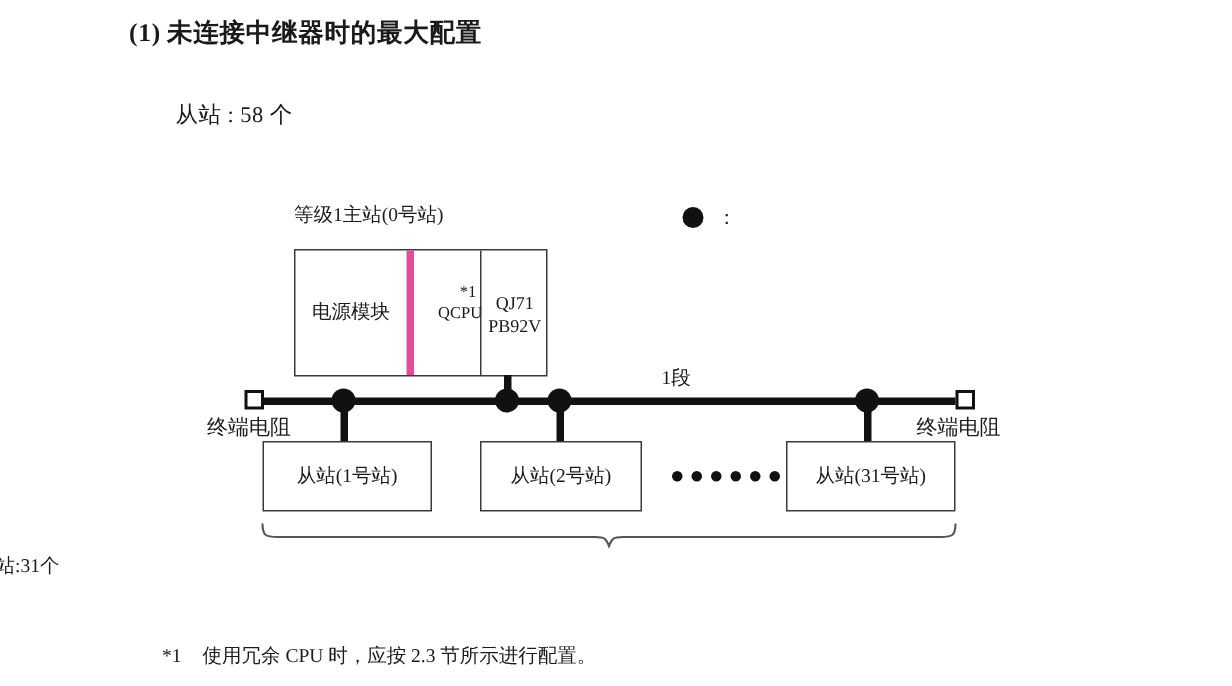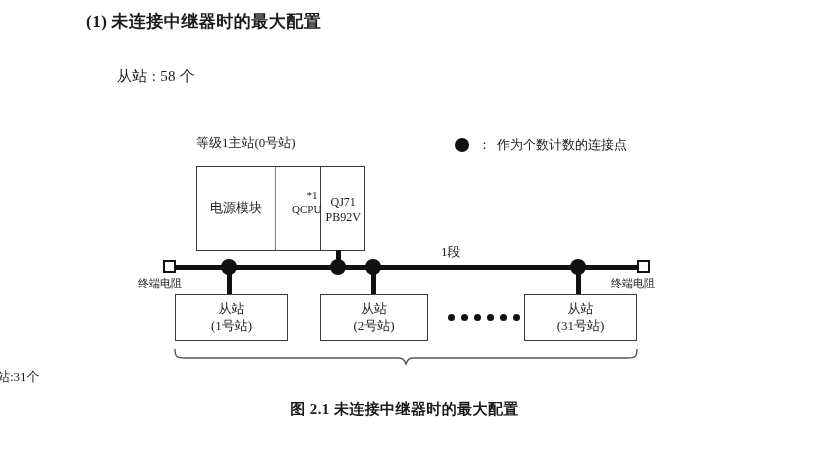--- a/index.html
+++ b/index.html
@@ -87,21 +87,21 @@
   }
   .rack-cell {
     position: relative;
     box-sizing: border-box;
     display: flex;
     align-items: center;
     justify-content: center;
     font-size: 13px;
     line-height: 1.15;
   }
-  .cell-psu  { width: 80px; border-right: 1px solid #ec4899; }
+  .cell-psu  { width: 80px; border-right: 5px solid #ec4899; }
   .cell-cpu  { width: 45px; border-right: 1px solid #3a3a3a; justify-content: flex-start; padding-left: 4px; }
   .cell-net  { width: 44px; justify-content: flex-start; padding-left: 5px; text-align: center; }
 
   .cell-cpu .cpu-text {
     font-size: 11px;
     position: absolute;
     left: 16px;
     top: 36px;
   }
   .cell-cpu .note-ref {
@@ -136,21 +136,21 @@
     border: 2px solid #111111;
     background: #ffffff;
     box-sizing: border-box;
   }
   .term-sq.left  { left: 163px; }
   .term-sq.right { left: 637px; }
 
   .term-label {
     position: absolute;
     top: 276px;
-    font-size: 11px;
+    font-size: 14px;
     white-space: nowrap;
   }
   .term-label.left  { left: 138px; }
   .term-label.right { left: 611px; }
 
   .seg-label {
     position: absolute;
     left: 441px;
     top: 243px;
     font-size: 13px;
@@ -184,21 +184,20 @@
 
   
   .slave {
     position: absolute;
     top: 294px;
     height: 47px;
     border: 1px solid #3a3a3a;
     box-sizing: border-box;
     background: #ffffff;
     display: flex;
-    flex-direction: column;
     align-items: center;
     justify-content: center;
     font-size: 13px;
     line-height: 1.3;
   }
   .slave.s1  { left: 175px; width: 113px; }
   .slave.s2  { left: 320px; width: 108px; }
   .slave.s31 { left: 524px; width: 113px; }
 
   
@@ -267,21 +266,20 @@
 
   <div class="sec-title">
     <span class="num">(1)</span><span>未连接中继器时的最大配置</span>
   </div>
 
   <div class="spec-line l2">从站 : 58 个</div>
 
   <div class="legend">
     <span class="legend-dot"></span>
     <span class="legend-colon">：</span>
-    <span>作为个数计数的连接点</span>
   </div>
 
   <div class="master-label">等级1主站(0号站)</div>
 
   <div class="rack">
     <div class="rack-cell cell-psu">
       <span>电源模块</span>
     </div>
     <div class="rack-cell cell-cpu">
       <span class="cpu-text">QCPU</span>
@@ -337,18 +335,18 @@
   <div class="brace">
     <svg width="466" height="18" viewBox="0 0 466 18" aria-hidden="true">
       <path d="M2,1 C2,9 4,10 12,10 L224,10 C230,10 231,11 233,16 C235,11 236,10 242,10 L454,10 C462,10 464,9 464,1" fill="none" stroke="#555555" stroke-width="1.4"></path>
     </svg>
   </div>
 
   <div class="brace-label">
     <span class="inner">从站:31个</span>
   </div>
 
-  <div class="fig-caption">
-    <span class="inner">图 2.1  未连接中继器时的最大配置</span>
-  </div>
-
+
+  <div class="footnote">
+    <span class="fn-mark">*1</span><span>使用冗余 CPU 时，应按 2.3 节所示进行配置。</span>
+  </div>
 
 </div>
 
 </body></html>

